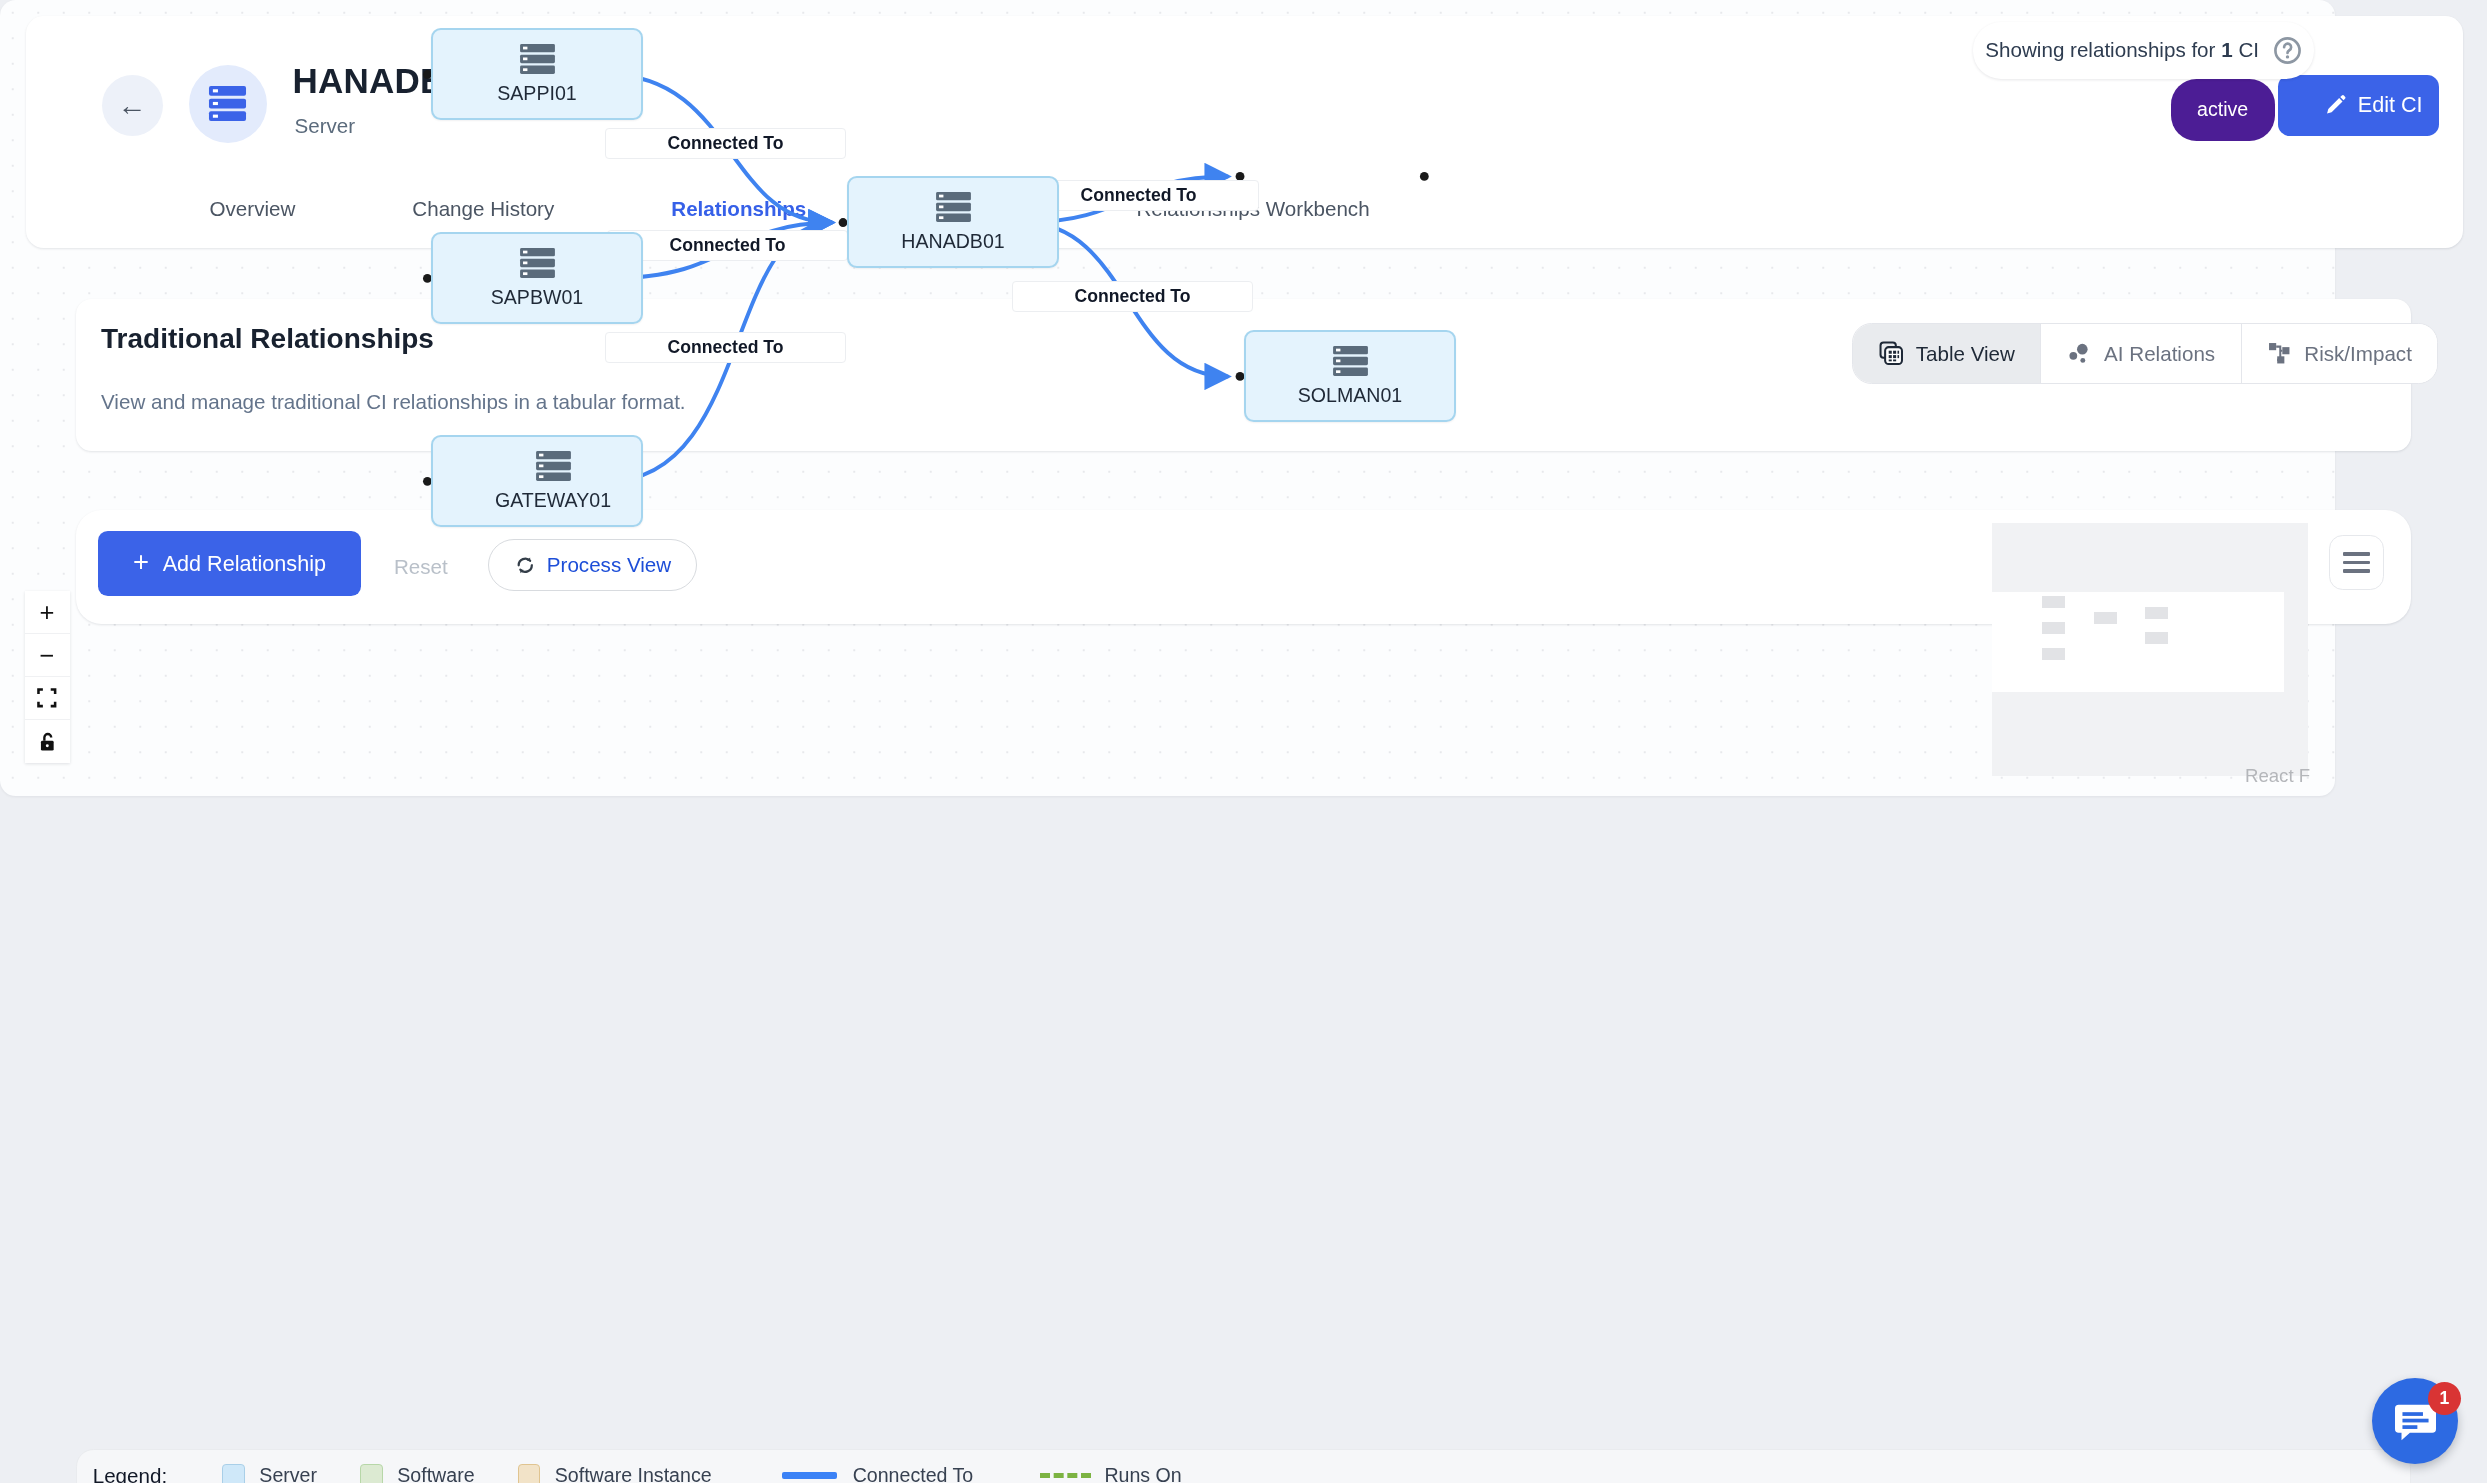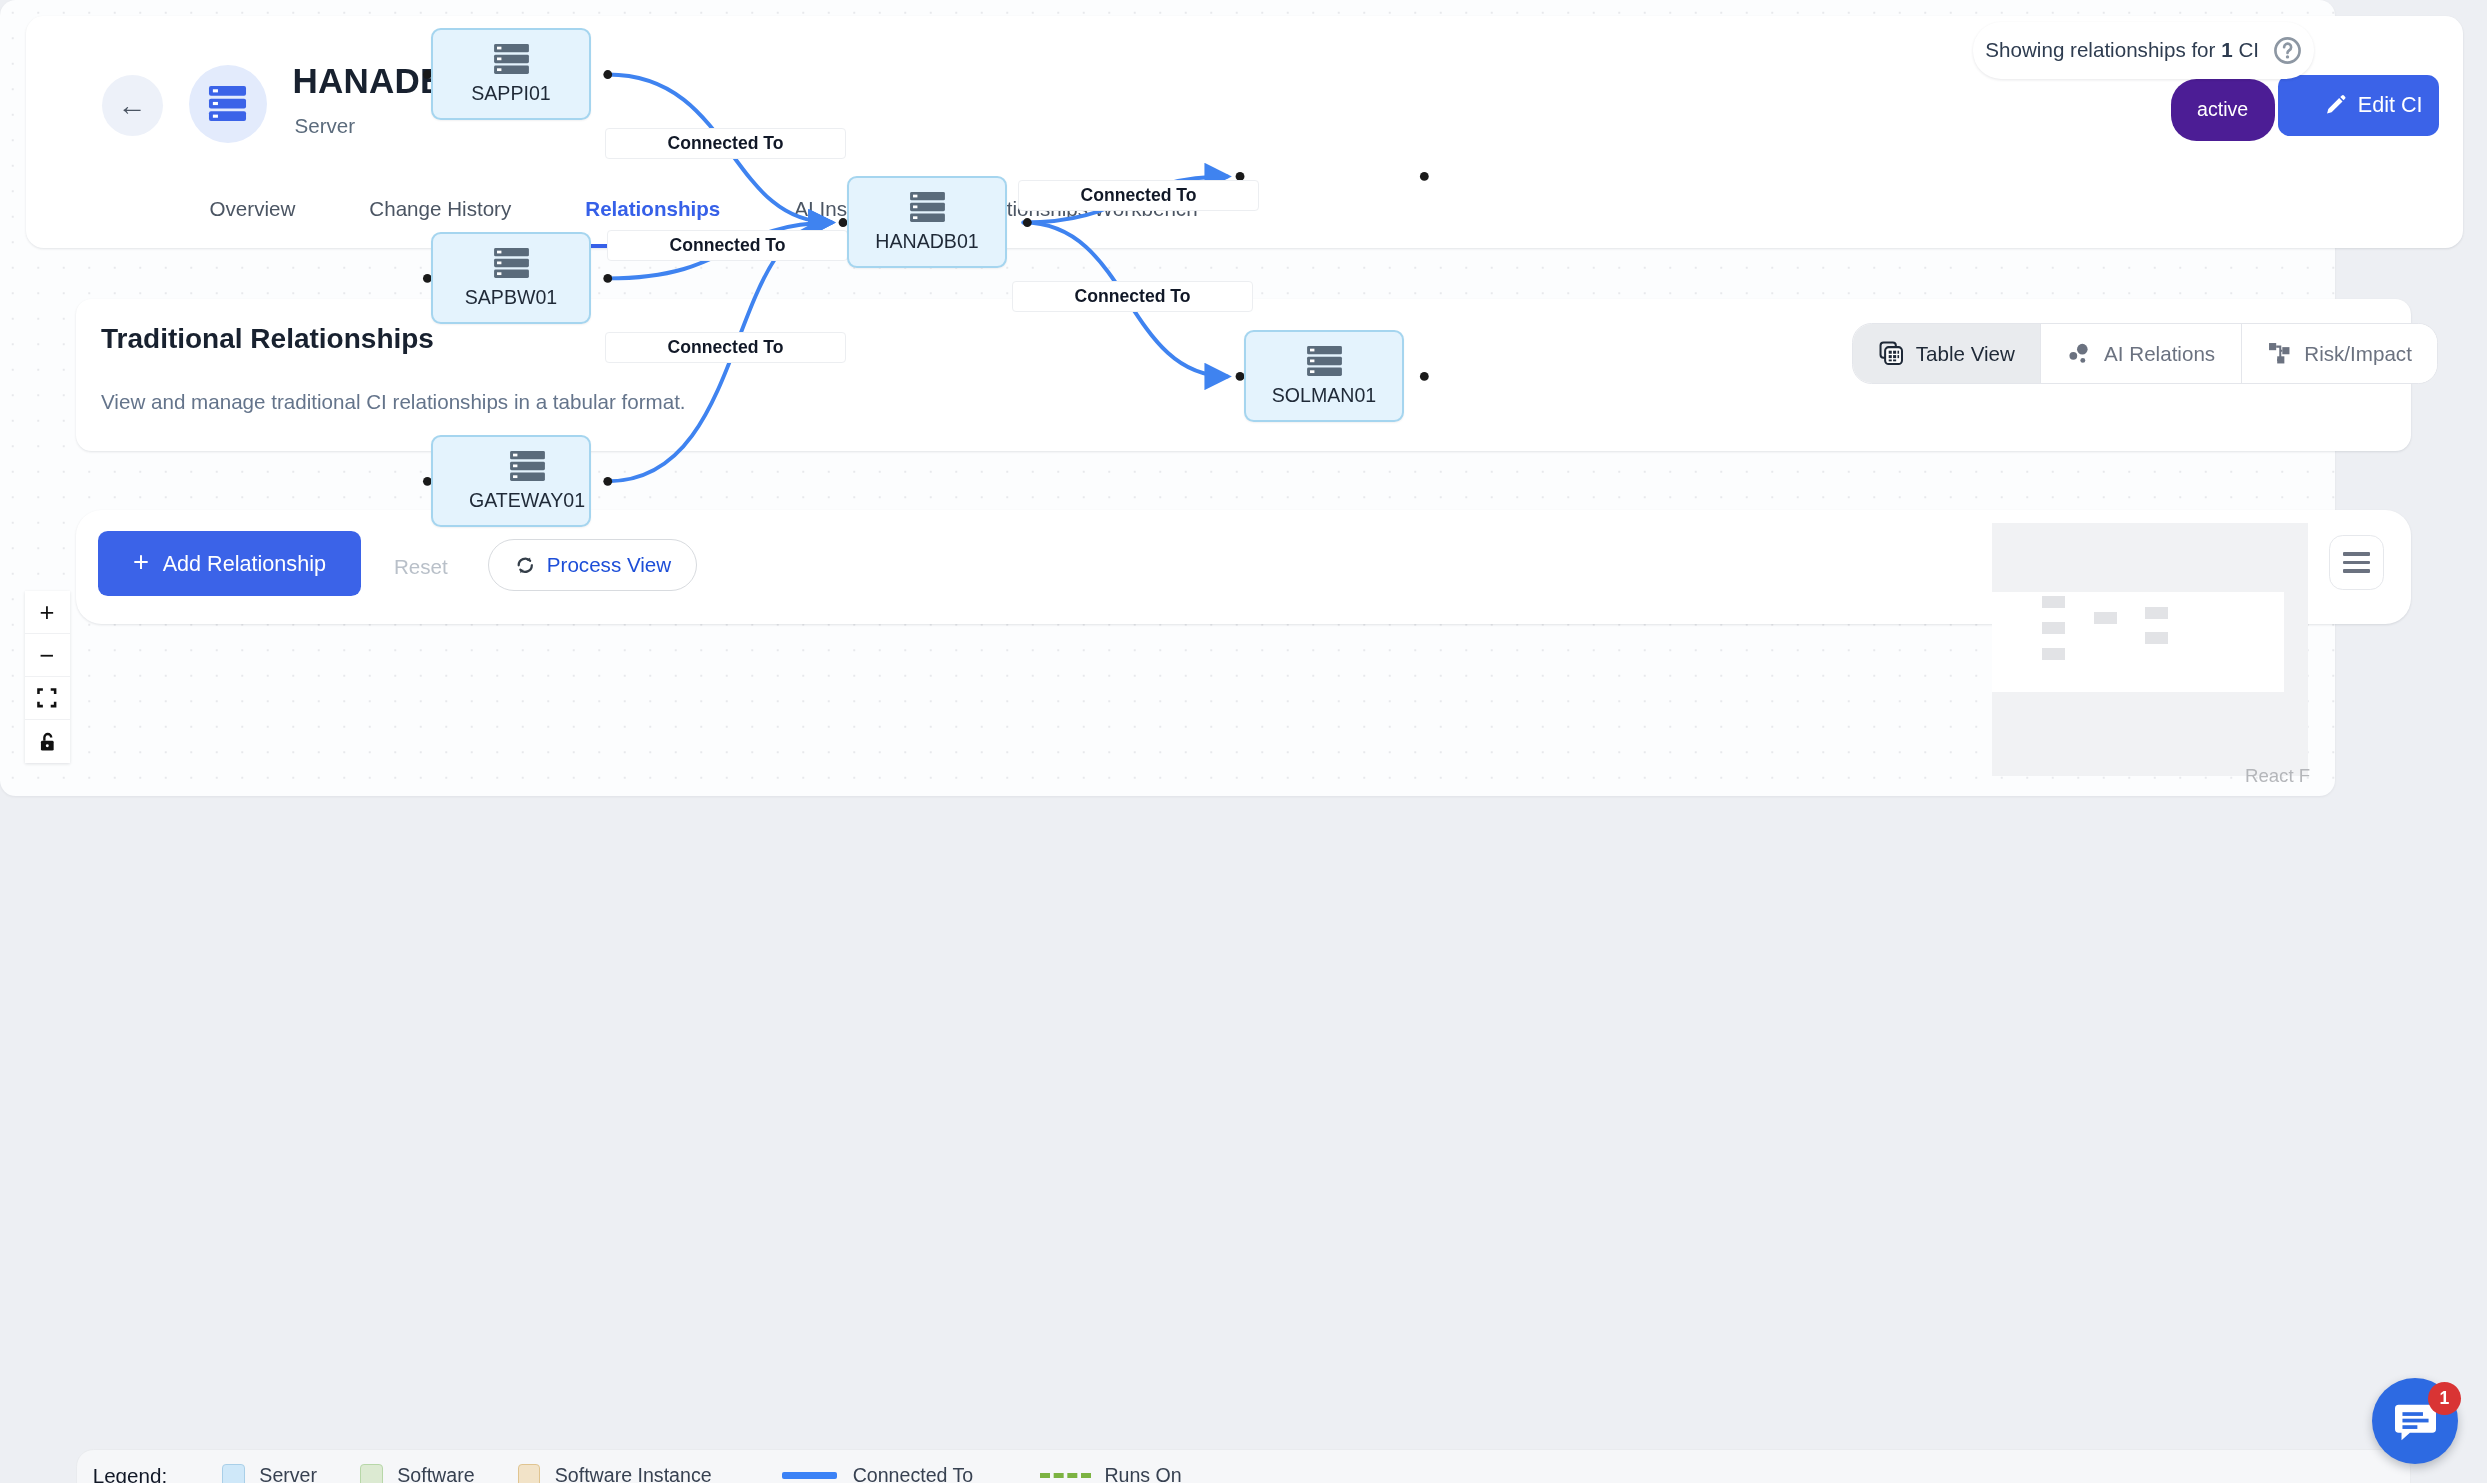--- a/index.html
+++ b/index.html
@@ -10,21 +10,21 @@
   .card { position:absolute; background:#fff; border-radius:17.6px; box-shadow:0 1px 2.9px rgba(16,24,40,.07), 0 1px 2px rgba(16,24,40,.04); }
 
   
   #header-card { left:25.5px; top:15.7px; width:2437px; height:232px; }
   #back-btn { position:absolute; left:76px; top:59px; width:61px; height:61px; border-radius:50%; background:#edf1f9; display:flex; align-items:center; justify-content:center; font-size:29px; color:#4b5563; cursor:pointer; }
   #ci-avatar { position:absolute; left:163px; top:49px; width:78px; height:78px; border-radius:50%; background:#e3ebfc; display:flex; align-items:center; justify-content:center; }
   #page-title { position:absolute; left:267px; top:45px; font-size:35px; font-weight:bold; color:#18212f; letter-spacing:0.2px; }
   #page-subtitle { position:absolute; left:269px; top:98px; font-size:20.6px; color:#5b6b7c; }
   #status-badge { position:absolute; left:2145px; top:63px; height:62px; padding:0 26.5px; border-radius:25.5px; background:#4c1d95; color:#fff; font-size:19.6px; display:flex; align-items:center; }
   #edit-btn { position:absolute; left:2252px; top:59px; width:161px; height:61px; border-radius:11.8px; background:#3b63e8; color:#fff; font-size:21.6px; display:flex; align-items:center; justify-content:center; gap:11.8px; cursor:pointer;padding-left:32px; }
-  #tabs { position:absolute; left:147px; bottom:0; height:73px; display:flex; align-items:stretch; }
+  #tabs { position:absolute; left:147px; bottom:0; height:73px; display:flex; align-items:stretch;gap:43px; }
   .tab { display:flex; align-items:center; padding:0 37px; font-size:20.6px; color:#4b5563; border-bottom:4.9px solid transparent; cursor:pointer; }
   .tab.active { color:#3660e8; font-weight:bold; border-bottom-color:#3660e8; border-radius:0 0 2.9px 2.9px; }
 
   
   #section-card { left:76px; top:299px; width:2335px; height:152px; border-radius:15.7px; }
   #section-title { position:absolute; left:101px; top:323px; font-size:28px; font-weight:bold; color:#18212f; }
   #section-desc { position:absolute; left:101px; top:390px; font-size:20.6px; color:#64748b; }
   #view-toggle { position:absolute; left:1852px; top:323px; height:61px; display:flex; background:#fff; border:1px solid #e4e6eb; border-radius:19.6px; overflow:hidden; }
   .toggle-seg { display:flex; align-items:center; gap:12.7px; padding:0 25.5px; font-size:20.6px; color:#6b7280; cursor:pointer; background:#fff;justify-content:center; }
   .toggle-seg + .toggle-seg { border-left:1px solid #e4e6eb; }
@@ -37,21 +37,21 @@
   #reset-btn { position:absolute; left:394px; top:510px; height:114px; display:flex; align-items:center; font-size:20.6px; color:#b9c0c9; cursor:default; }
   #process-view-btn { position:absolute; left:488px; top:539px; height:52px; padding:0 24.5px; border:1.5px solid #d8dbdf; border-radius:26.5px; display:flex; align-items:center; gap:10.8px; font-size:20.6px; color:#1d4ed8; background:#fff; cursor:pointer; }
   #menu-btn { position:absolute; left:2329px; top:535px; width:55px; height:55px; border:1px solid #e6e8ec; border-radius:13.7px; background:#fff; display:flex; flex-direction:column; align-items:center; justify-content:center; gap:4.9px; cursor:pointer; }
   #menu-btn span { width:26.5px; height:3.9px; background:#6b7280; border-radius:1px; }
 
   
   #graph-card { left:76px; top:642px; width:2335px; height:796px; border-radius:15.7px; background:#fcfdfe;
     background-image:radial-gradient(circle, #e7e9ec 1.3px, transparent 1.4px); background-size:25.5px 25.5px; overflow:hidden;
     box-shadow:0 1px 2.9px rgba(16,24,40,.06); }
   #edges-svg { position:absolute; left:0; top:0; }
-  .gnode { position:absolute; width:160px; height:92px; background:#e4f3fd; border:2px solid #a5d5ef; border-radius:9.8px;
+  .gnode { position:absolute; width:212px; height:92px; background:#e4f3fd; border:2px solid #a5d5ef; border-radius:9.8px;
     display:flex; flex-direction:column; align-items:center; justify-content:center; gap:6.9px; box-shadow:0 1px 2px rgba(16,24,40,.06); cursor:pointer; }
   .gnode .nlabel { font-size:19.6px; color:#1f2937; }
   .edge-label { position:absolute; width:241px; height:31px; background:#fff; border:1px solid #eceef1; border-radius:3.9px;
     display:flex; align-items:center; justify-content:center; font-size:17.6px; font-weight:bold; color:#111827; }
   #info-pill { position:absolute; left:1973px; top:21.6px; width:341px; height:57px; background:#fff; border-radius:28px;
     box-shadow:0 1px 2.9px rgba(16,24,40,.10); display:flex; align-items:center; justify-content:center; gap:13.7px; font-size:20.6px; color:#2e3c50; }
   #info-pill b { font-weight:bold; }
   #zoom-panel { position:absolute; left:24.5px; top:591px; width:45px; background:#fff; box-shadow:0 1px 2.9px rgba(16,24,40,.12); }
   .zoom-btn { width:45px; height:43px; display:flex; align-items:center; justify-content:center; background:#fff; border:none; border-bottom:1px solid #f0f1f3; font-size:25.5px; color:#111; cursor:pointer; }
   .zoom-btn:last-child { border-bottom:none; }

